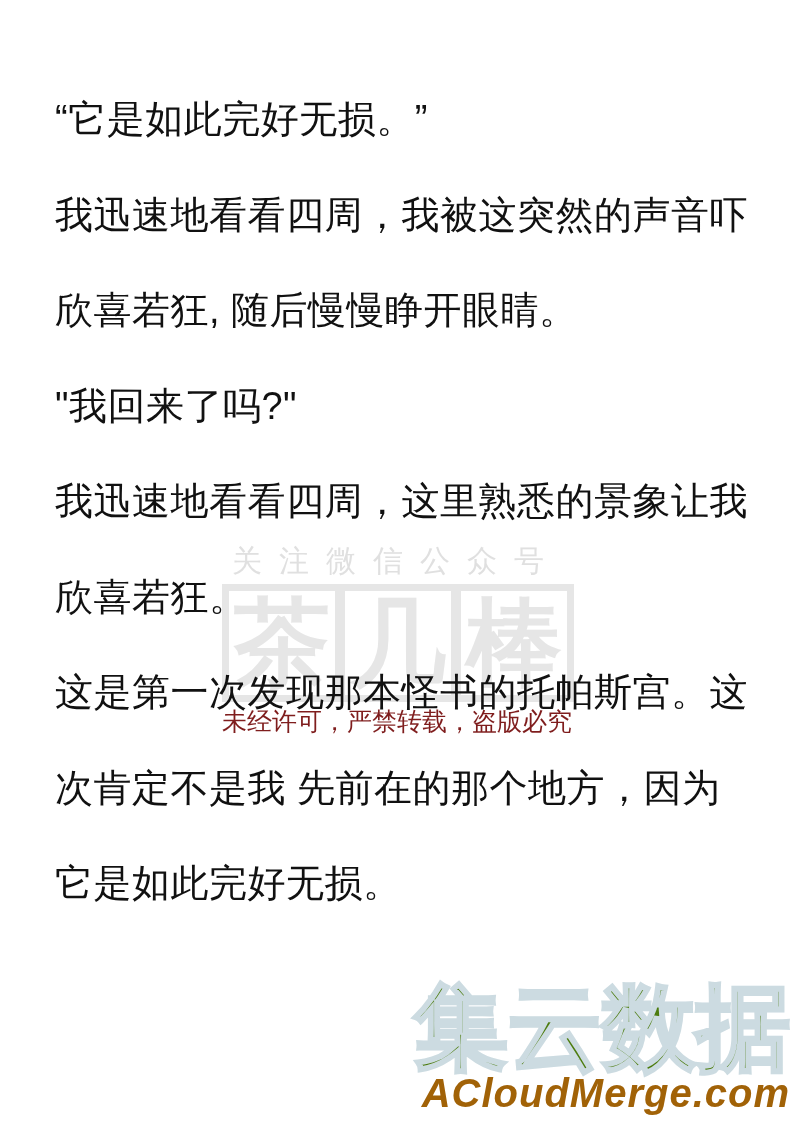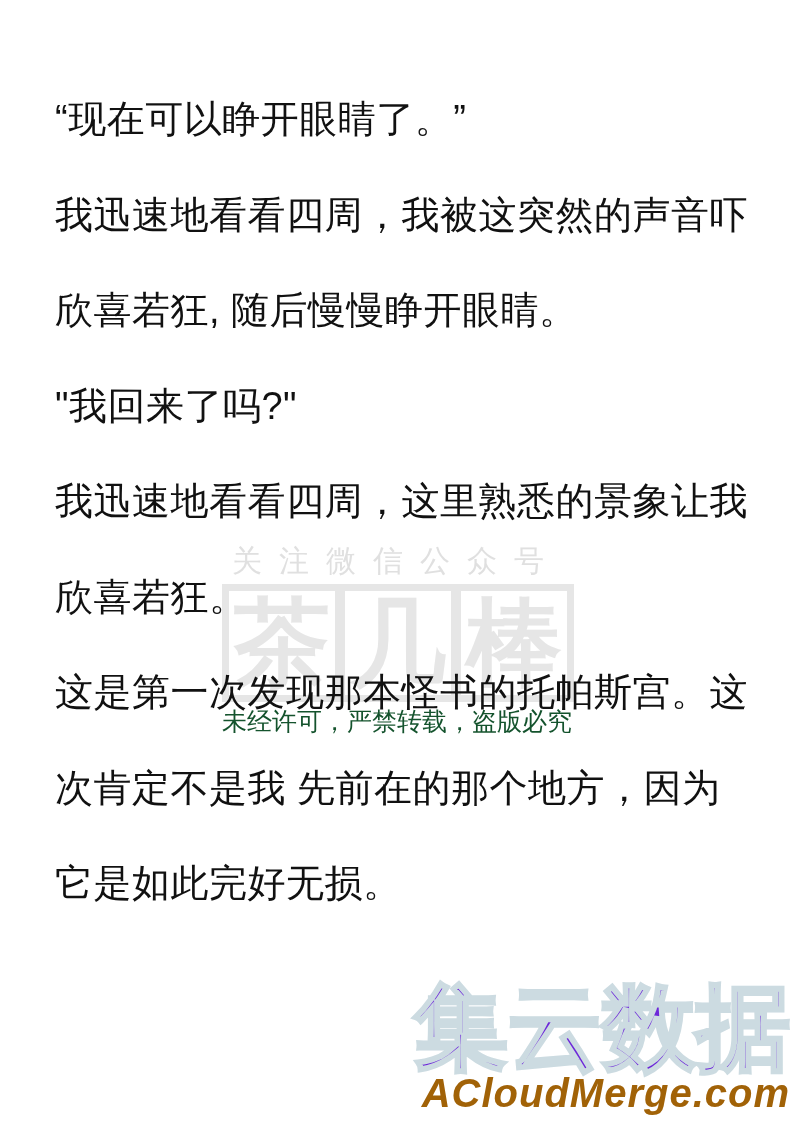--- a/index.html
+++ b/index.html
@@ -60,39 +60,39 @@
     align-items: center;
     justify-content: center;
   }
   .wm-tile span {
     font-size: 96px;
     font-weight: 900;
     color: #e6e6e6;
     line-height: 1;
   }
   .wm-bottom-text {
-    color: #14532d;
+    color: #7f1d1d;
     font-size: 25px;
     white-space: nowrap;
     margin-top: 3px;
   }
 
   
   .wm-corner {
     position: absolute;
     right: 4px;
     bottom: 6px;
     z-index: 1;
     text-align: right;
   }
   .wm-brand {
     font-size: 94px;
     font-weight: 900;
     line-height: 1;
-    color: #6d28d9;
+    color: #4d7c0f;
     -webkit-text-stroke: 3px #ccdbe1;
     white-space: nowrap;
   }
   .wm-site {
     font-size: 40px;
     font-weight: bold;
     font-style: italic;
     color: #a16207;
     margin-top: -4px;
     letter-spacing: 1px;
@@ -114,21 +114,21 @@
         <span>几</span>
       </div>
       <div class="wm-tile">
         <span>棒</span>
       </div>
     </div>
     <div class="wm-bottom-text">未经许可，严禁转载，盗版必究</div>
   </div>
 
   <div class="text-block">
-    <div class="text-line">“现在可以睁开眼睛了。”</div>
+    <div class="text-line">“它是如此完好无损。”</div>
     <div class="text-line">我迅速地看看四周，我被这突然的声音吓</div>
     <div class="text-line">欣喜若狂, 随后慢慢睁开眼睛。</div>
     <div class="text-line">"我回来了吗?"</div>
     <div class="text-line">我迅速地看看四周，这里熟悉的景象让我</div>
     <div class="text-line">欣喜若狂。</div>
     <div class="text-line">这是第一次发现那本怪书的托帕斯宫。这</div>
     <div class="text-line">次肯定不是我 先前在的那个地方，因为</div>
     <div class="text-line">它是如此完好无损。</div>
   </div>
 

